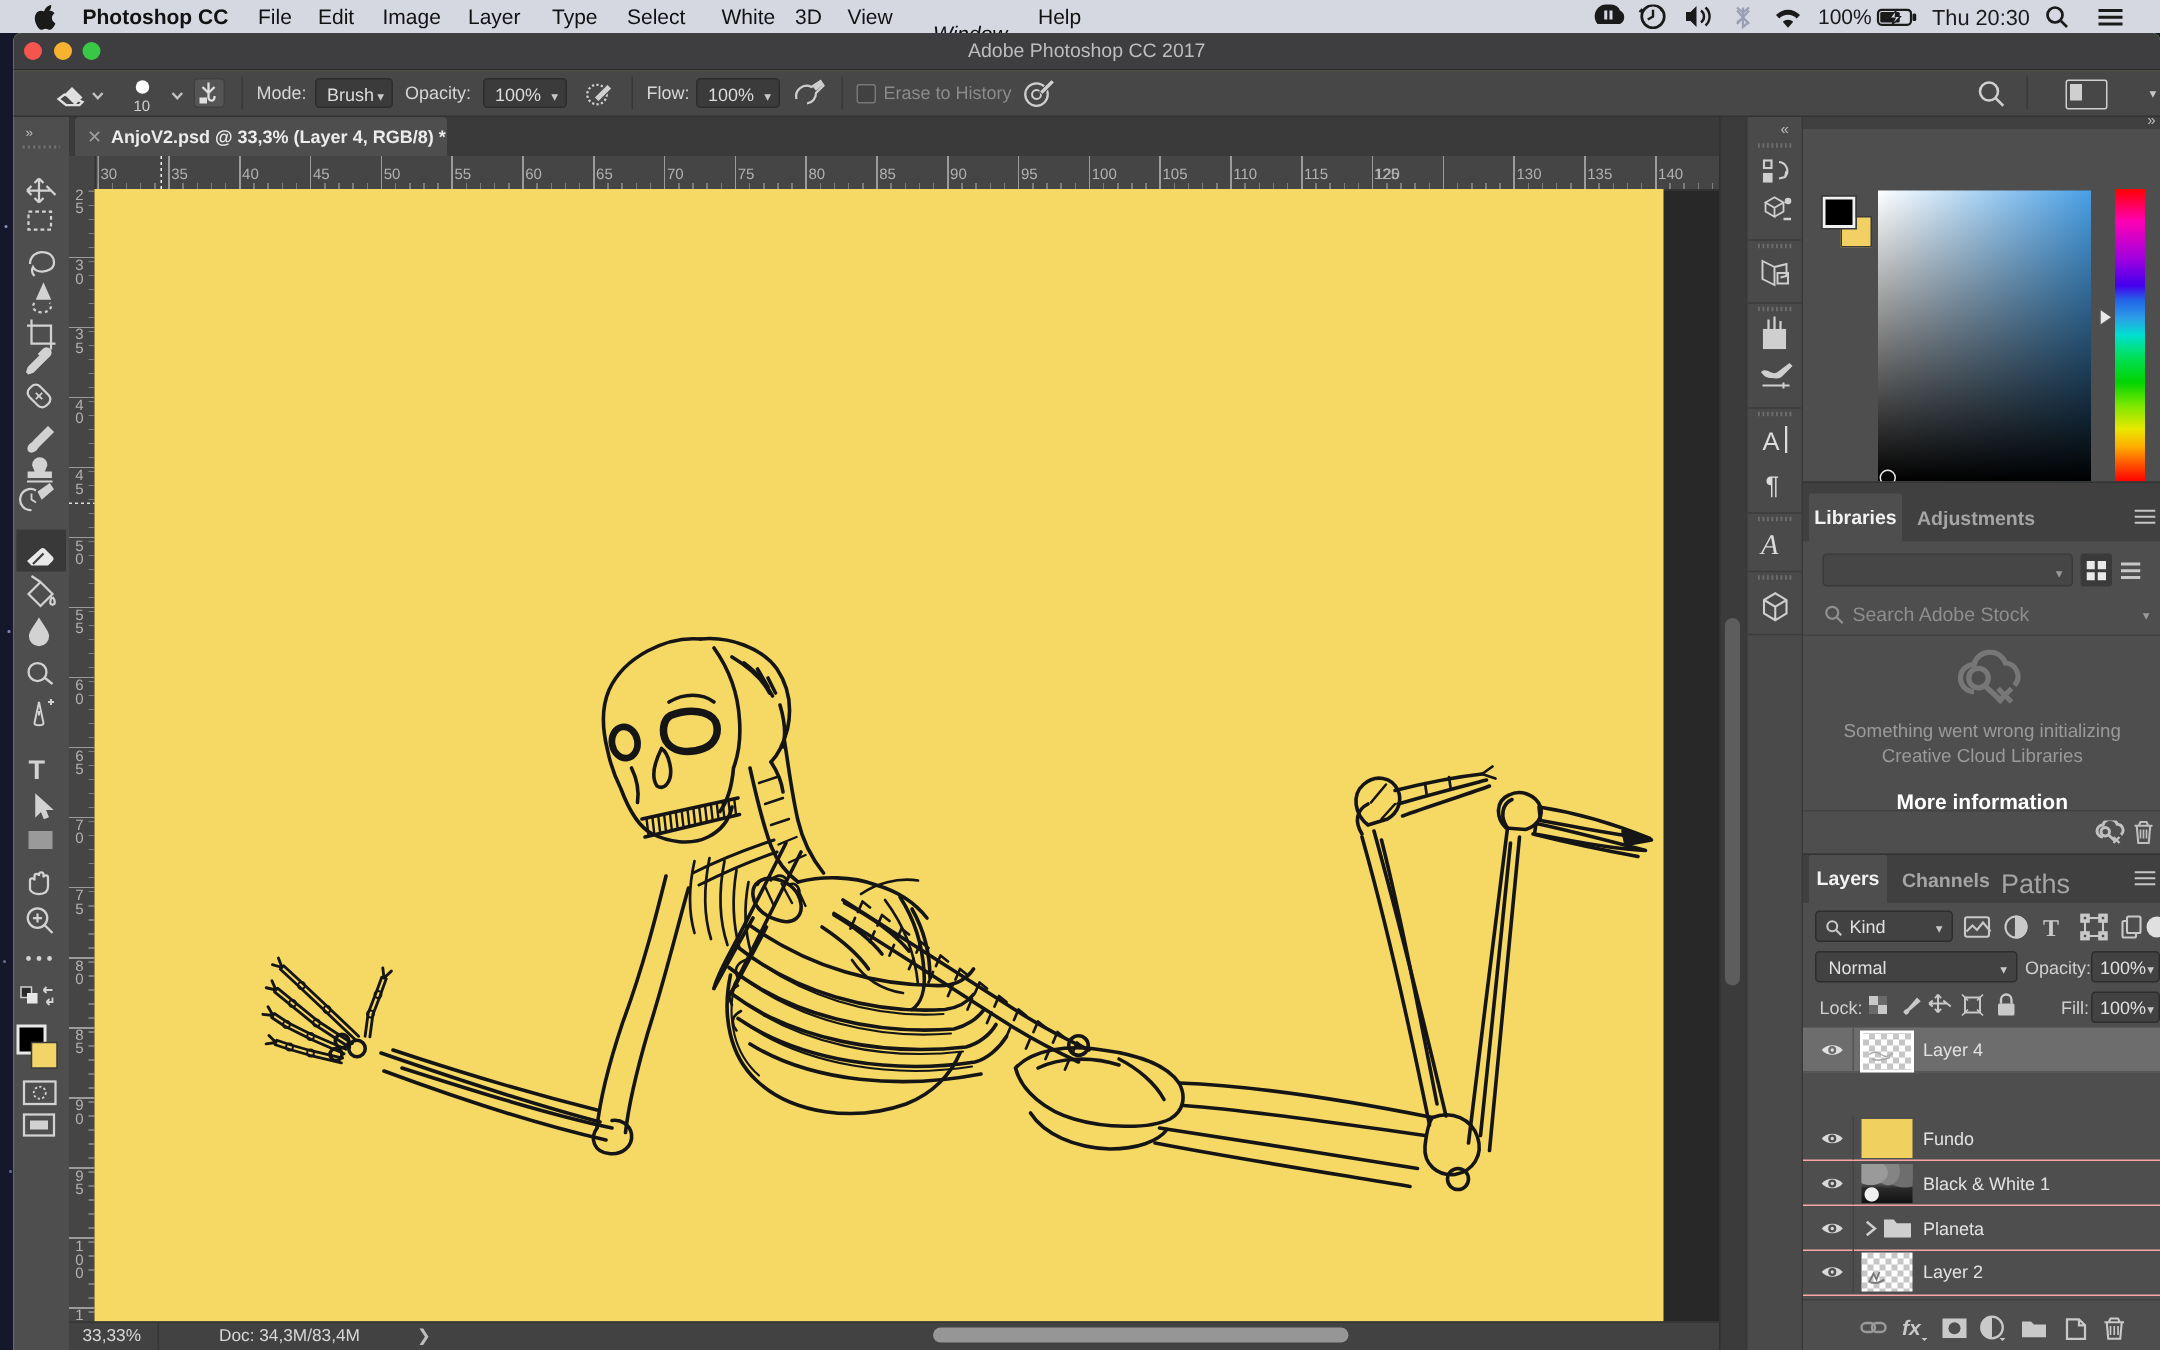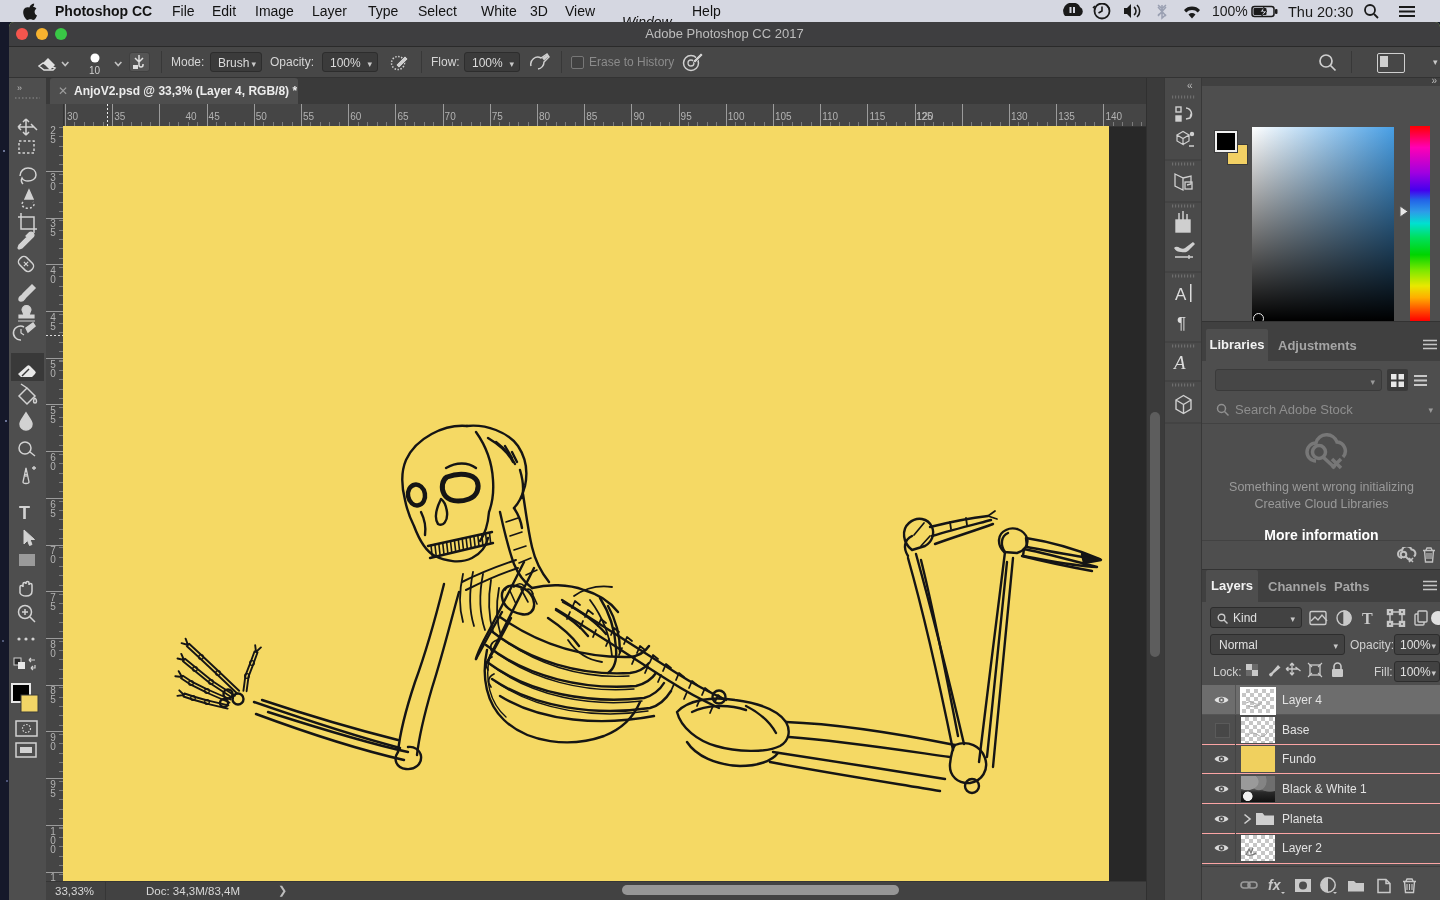--- a/index.html
+++ b/index.html
@@ -231,21 +231,21 @@
   <div class="a" style="left:0;top:26px;width:1100px;height:22px;background:#454545;border-bottom:1px solid #333;
     background-image:
       repeating-linear-gradient(to right,#9b9b9b 0 1px,transparent 1px 47.2px),
       repeating-linear-gradient(to right,#7c7c7c 0 1px,transparent 1px 9.44px);
     background-position:18.5px 0,18.5px 0;background-size:1100px 22px,1100px 4px;
     background-repeat:no-repeat,no-repeat;background-position-y:0,18px;">
   </div>
   <div class="a" style="left:0;top:26px;width:17px;height:22px;background:#454545;border-right:1px solid #333;border-bottom:1px solid #333;"></div>
   <span class="rlabel" style="left:21.0px;top:33px;">30</span>
   <span class="rlabel" style="left:68.2px;top:33px;text-align:center;">35</span>
-  <span class="rlabel" style="left:115.4px;top:33px;padding-left:24px;">40</span>
+  <span class="rlabel" style="left:115.4px;top:33px;">40</span>
   <span class="rlabel" style="left:162.6px;top:33px;">45</span>
   <span class="rlabel" style="left:209.8px;top:33px;">50</span>
   <span class="rlabel" style="left:257.0px;top:33px;">55</span>
   <span class="rlabel" style="left:304.2px;top:33px;text-align:center;">60</span>
   <span class="rlabel" style="left:351.4px;top:33px;">65</span>
   <span class="rlabel" style="left:398.6px;top:33px;">70</span>
   <span class="rlabel" style="left:445.8px;top:33px;">75</span>
   <span class="rlabel" style="left:493.0px;top:33px;">80</span>
   <span class="rlabel" style="left:540.2px;top:33px;">85</span>
   <span class="rlabel" style="left:587.4px;top:33px;">90</span>
@@ -516,21 +516,21 @@
       <path d="M5,6 v6 m2,-6 v6 m2,-6 v6" stroke="#c0c0c0" stroke-width="1.1" fill="none"></path>
     </svg>
   </div>
 
   <div class="a" style="left:0;top:491px;width:239px;height:376px;background:#4e4e4e;">
     <div class="a" style="left:0;top:0;width:239px;height:32px;background:#404040;border-top:1px solid #333;">
       <div class="a" style="left:4px;top:0;width:52px;height:32px;background:#4e4e4e;border-radius:2px 2px 0 0;text-align:center;">
         <span style="color:#f2f2f2;font-size:13px;font-weight:bold;line-height:32px;">Layers</span>
       </div>
       <span class="a" style="left:66px;top:9px;color:#a5a5a5;font-size:13px;font-weight:bold;">Channels</span>
-      <span class="a" style="left:132px;top:9px;color:#a5a5a5;font-size:13px;font-weight:bold;">Paths</span>
+      <span class="a" style="left:132px;top:9px;color:#a5a5a5;font-size:18px;font-weight:normal;">Paths</span>
       <svg class="a" style="right:4px;top:10px;" width="14" height="11">
             <path d="M0,1.5 h14 M0,5.5 h14 M0,9.5 h14" stroke="#c5c5c5" stroke-width="1.4"></path>
           </svg>
     </div>
 
     <div class="a well" style="left:8px;top:38px;width:92px;height:21px;background:#424242;">
       <svg class="a" style="left:6px;top:5px;" width="12" height="12">
             <circle cx="4.5" cy="4.5" r="3.3" fill="none" stroke="#c8c8c8" stroke-width="1.4"></circle>
             <path d="M7,7 l3.5,3.5" stroke="#c8c8c8" stroke-width="1.4"></path>
           </svg>
@@ -596,29 +596,20 @@
             <circle cx="8.5" cy="6" r="2.7" fill="#6d6d6d"></circle>
             <circle cx="8.5" cy="6" r="1.1" fill="#e2e2e2"></circle>
           </svg>
       <div class="a" style="left:33px;top:0;width:1px;height:29px;background:#555;"></div>
       <div class="thumb" style="border:2px solid #fff;left:38px;width:32px;height:24px;"></div>
       <svg class="a" style="left:40px;top:4px;" width="30" height="22">
             <path d="M4,14 q4,-3 8,0 t8,-1 m-14,4 q5,2 12,-1" stroke="#aaa" stroke-width="1" fill="none"></path>
           </svg>
       <span class="lname">Layer 4</span>
     </div>
-    <div class="lrow" style="top:145.7px;height:29.1px;">
-      <div class="a" style="left:13px;top:8px;width:13px;height:13px;background:#474747;border:1px solid #5a5a5a;"></div>
-      <div class="a" style="left:33px;top:0;width:1px;height:29px;background:#434343;"></div>
-      <div class="thumb"></div>
-      <svg class="a" style="left:41px;top:4px;" width="30" height="22">
-            <path d="M5,16 q5,-4 10,0 t9,-2" stroke="#aaa" stroke-width="1" fill="none"></path>
-          </svg>
-      <span class="lname">Base</span>
-    </div>
     <div class="lrow" style="top:175.3px;height:29.1px;">
       <svg class="a" style="left:11px;top:9px;" width="17" height="12">
             <path d="M1.5,6 C4.5,1.8 12.5,1.8 15.5,6 C12.5,10.2 4.5,10.2 1.5,6 Z" fill="#d9d9d9"></path>
             <circle cx="8.5" cy="6" r="2.7" fill="#4e4e4e"></circle>
             <circle cx="8.5" cy="6" r="1.1" fill="#d9d9d9"></circle>
           </svg>
       <div class="a" style="left:33px;top:0;width:1px;height:29px;background:#434343;"></div>
       <div class="thumb" style="background:#f0d05e;"></div>
       <span class="lname">Fundo</span>
     </div>

